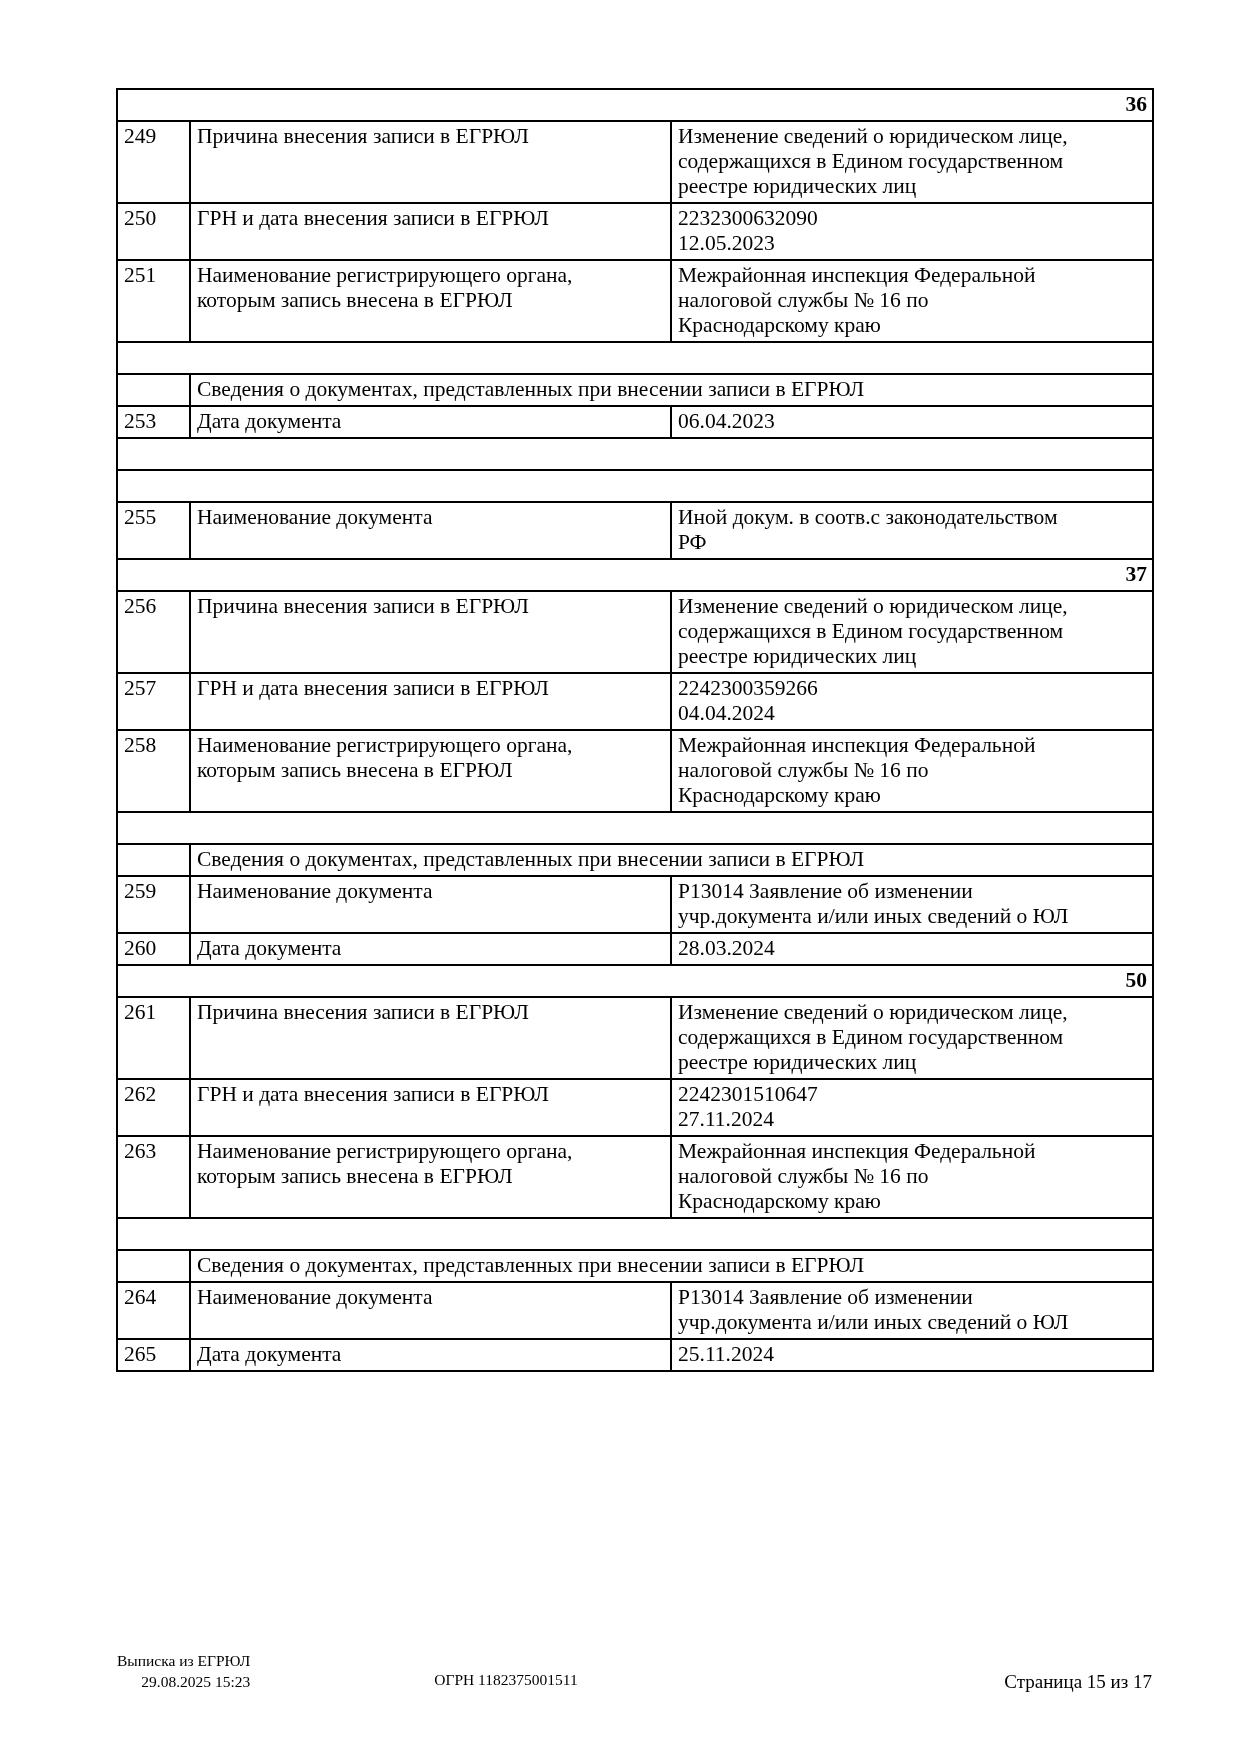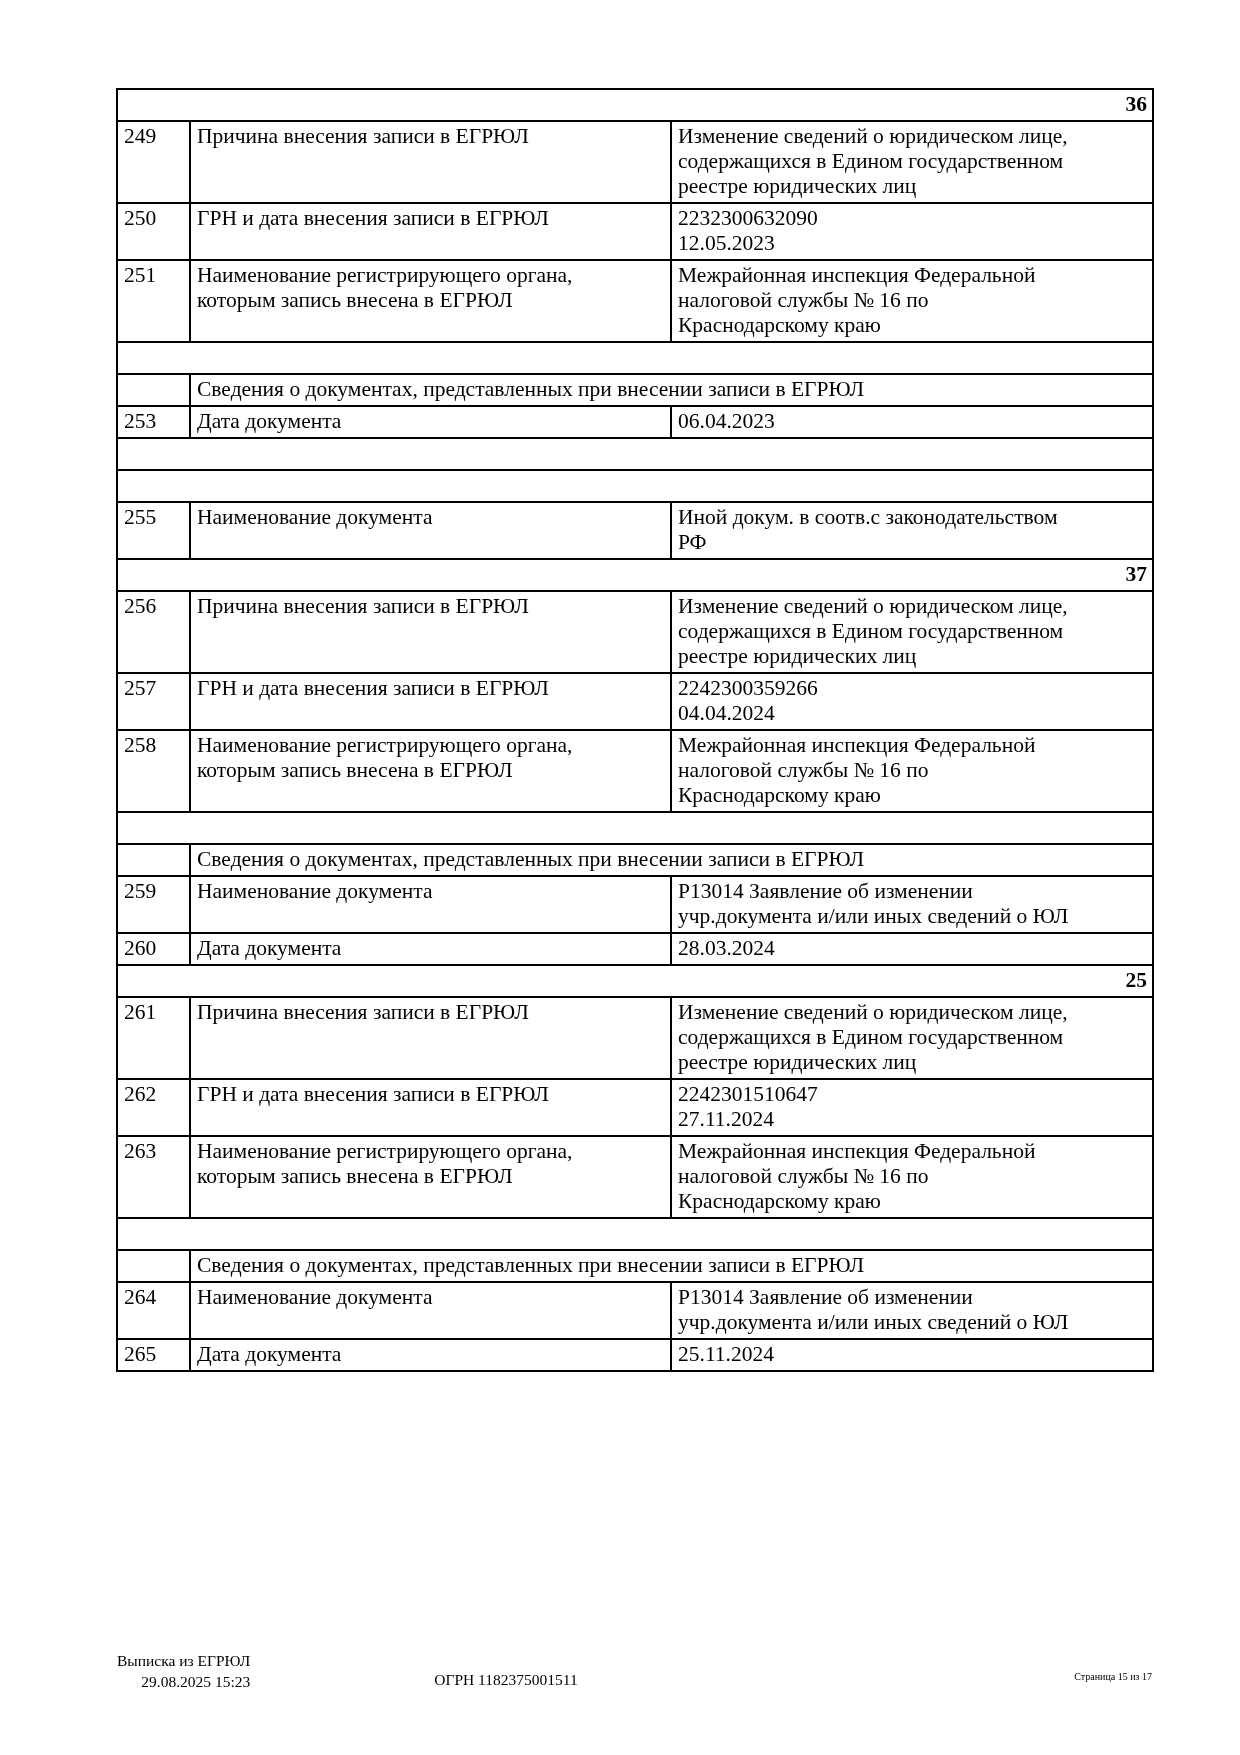--- a/index.html
+++ b/index.html
@@ -62,21 +62,21 @@
   .footer-center {
     position: absolute;
     left: 0; top: 1671px;
     width: 1012px;
     text-align: center;
     font-size: 15.5px;
   }
   .footer-right {
     position: absolute;
     right: 88px; top: 1671px;
-    font-size: 10px;
+    font-size: 19px;
   }
 </style>
 </head>
 <body>
 
 <div class="page">
 
   <table class="doc-table">
     <colgroup>
       <col class="c-num">
@@ -188,21 +188,21 @@
             <div class="line">Р13014 Заявление об изменении</div>
             <div class="line">учр.документа и/или иных сведений о ЮЛ</div>
           </td>
         </tr>
         <tr>
           <td class="num-cell">260</td>
           <td class="label-cell">Дата документа</td>
           <td class="value-cell">28.03.2024</td>
         </tr>
         <tr>
-          <td class="section-cell" colspan="3">25</td>
+          <td class="section-cell" colspan="3">50</td>
         </tr>
         <tr>
           <td class="num-cell">261</td>
           <td class="label-cell">Причина внесения записи в ЕГРЮЛ</td>
           <td class="value-cell">
             <div class="line">Изменение сведений о юридическом лице,</div>
             <div class="line">содержащихся в Едином государственном</div>
             <div class="line">реестре юридических лиц</div>
           </td>
         </tr>

